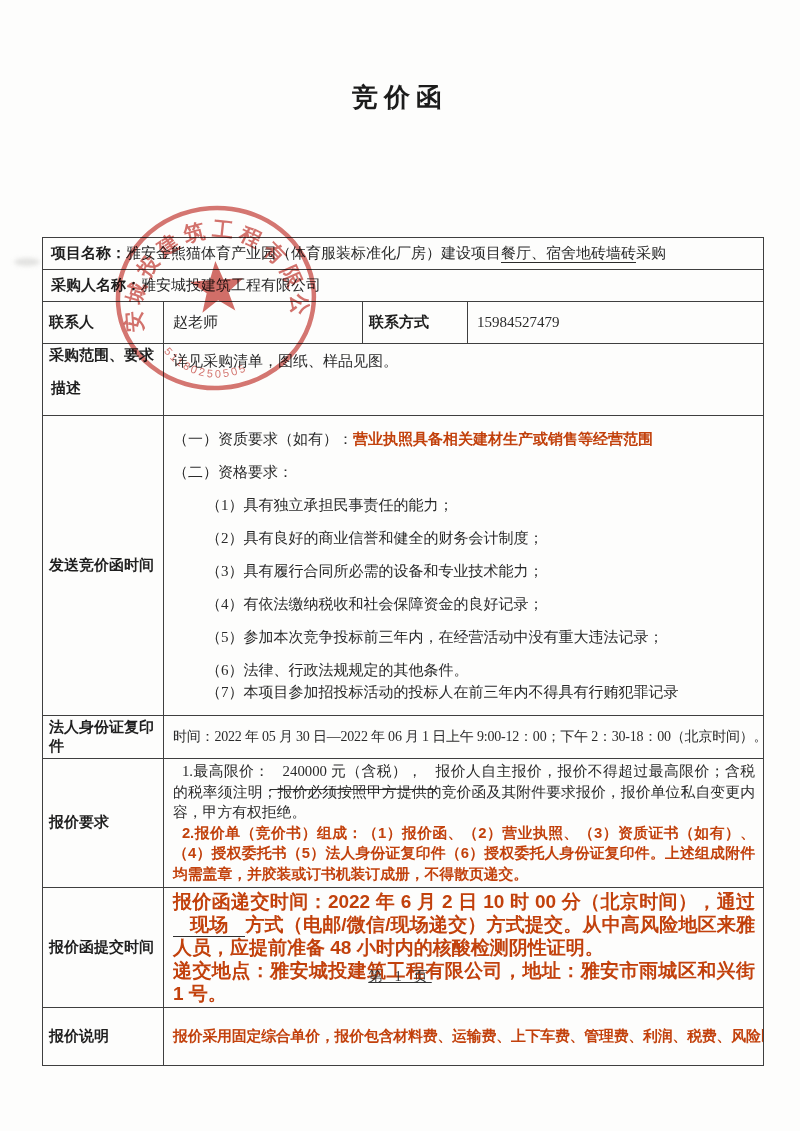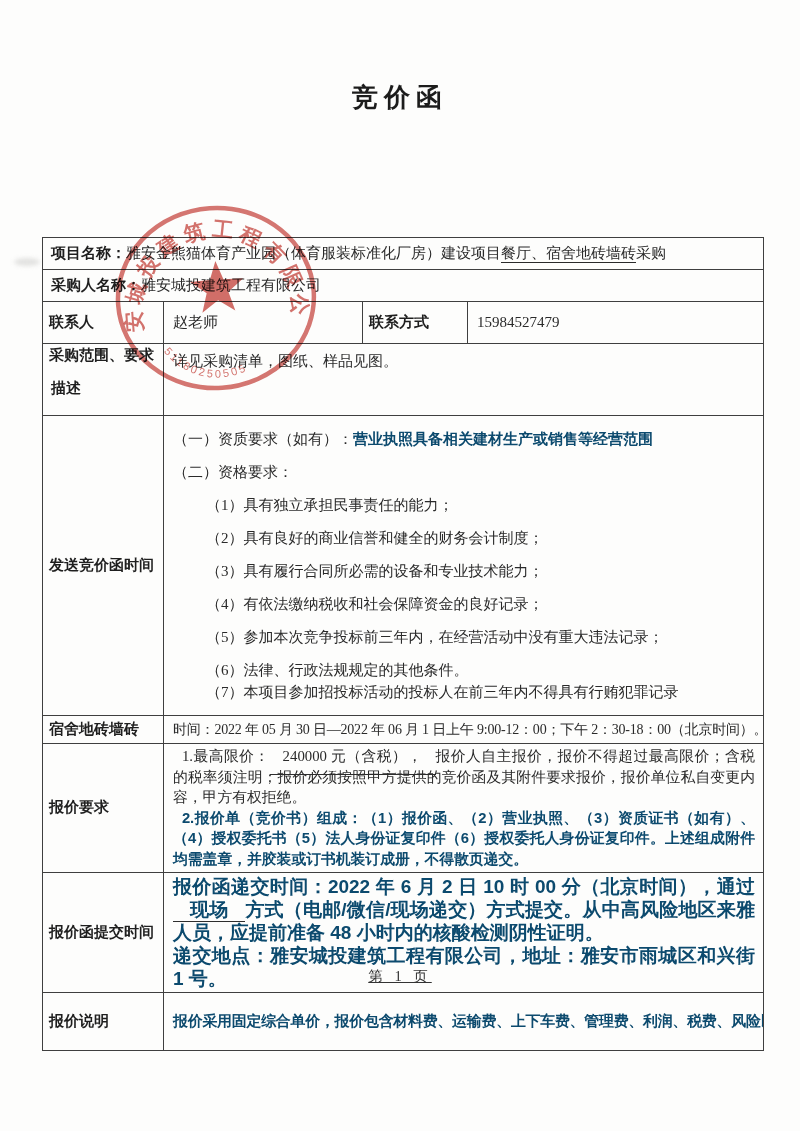--- a/index.html
+++ b/index.html
@@ -22,21 +22,21 @@
   .u { text-decoration:underline; text-underline-offset:4px; text-decoration-thickness:1px; }
 
   table.bid-table { position:absolute; left:42px; top:237px; width:721px;
     border-collapse:collapse; table-layout:fixed; }
   td { border:1.5px solid #3f3f3f; padding:2px 8px; font-size:15px;
     vertical-align:middle; color:#2a2a2a; overflow:hidden; }
   .label-cell { font-weight:bold; color:#1f1f1f; padding-left:6px; }
   .lab { font-weight:bold; color:#1f1f1f; }
   .content { padding-left:9px; }
 
-  .hei { font-family:"Liberation Sans","DejaVu Sans",sans-serif; font-weight:600; color:#0c4a6e; }
+  .hei { font-family:"Liberation Sans","DejaVu Sans",sans-serif; font-weight:600; color:#c2410c; }
 
   tr.r1 td, tr.r2 td { height:27px; }
   tr.r3 td { height:37px; }
   tr.r4 td { height:61px; vertical-align:top; }
   tr.r4 .label-cell div.l2 { margin-top:14px; padding-left:2px; }
   tr.r4 .content { padding-top:8px; }
   tr.r5 td { height:63px; }
   tr.r5 .label-cell .l2 { text-align:center; margin-top:10px; }
   tr.r5 .content p { margin:0; line-height:32px; }
   tr.r6 td { height:295px; }
@@ -108,21 +108,21 @@
           <p class="qi">（1）具有独立承担民事责任的能力；</p>
           <p class="qi">（2）具有良好的商业信誉和健全的财务会计制度；</p>
           <p class="qi">（3）具有履行合同所必需的设备和专业技术能力；</p>
           <p class="qi">（4）有依法缴纳税收和社会保障资金的良好记录；</p>
           <p class="qi">（5）参加本次竞争投标前三年内，在经营活动中没有重大违法记录；</p>
           <p class="qi q6">（6）法律、行政法规规定的其他条件。</p>
           <p class="qi q7">（7）本项目参加招投标活动的投标人在前三年内不得具有行贿犯罪记录</p>
         </td>
       </tr>
       <tr class="r7">
-        <td class="label-cell">宿舍地砖墙砖</td>
+        <td class="label-cell">法人身份证复印件</td>
         <td colspan="3" class="content">时间：2022 年 05 月 30 日—2022 年 06 月 1 日上午 9:00-12：00；下午 2：30-18：00（北京时间）。</td>
       </tr>
       <tr class="r8">
         <td class="label-cell">报价要求</td>
         <td colspan="3" class="content">
           <p><span>1.最高限价：</span><span class="fill">240000 元（含税），</span><span>报价人自主报价，报价不得超过最高限价；含税的税率须注明；报价必须按照甲方提供的竞价函及其附件要求报价，报价单位私自变更内容，甲方有权拒绝。</span></p>
           <p class="hei">2.报价单（竞价书）组成：（1）报价函、（2）营业执照、（3）资质证书（如有）、（4）授权委托书（5）法人身份证复印件（6）授权委托人身份证复印件。上述组成附件均需盖章，并胶装或订书机装订成册，不得散页递交。</p>
         </td>
       </tr>
       <tr class="r9">

